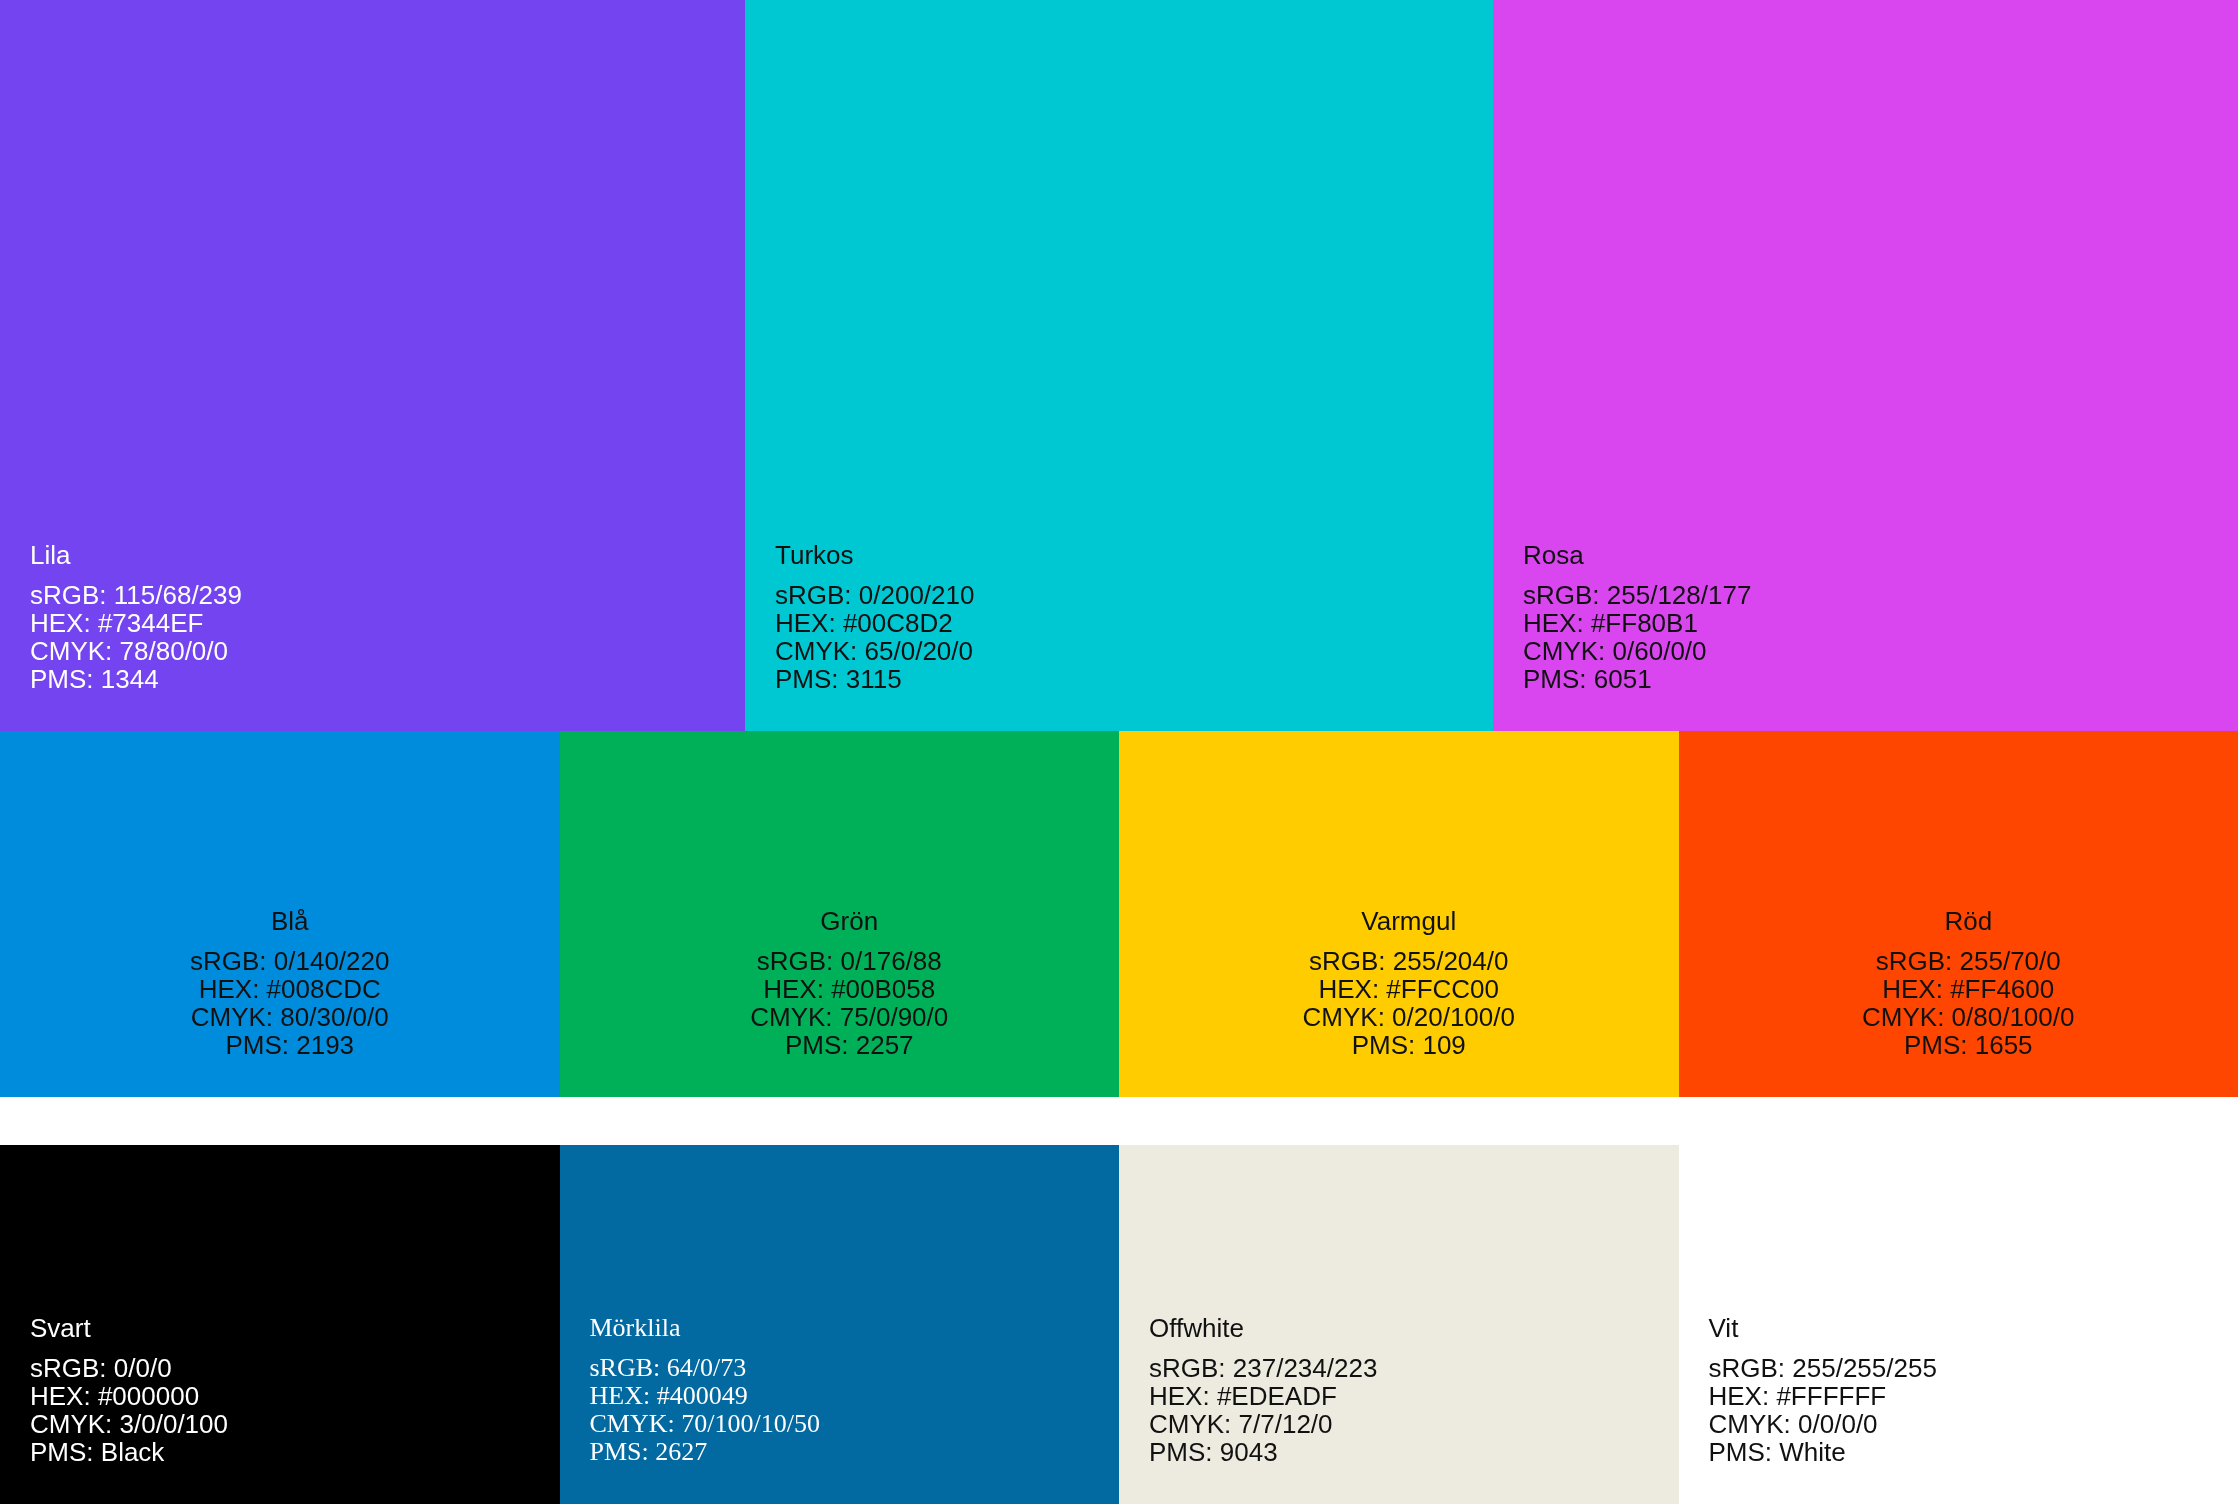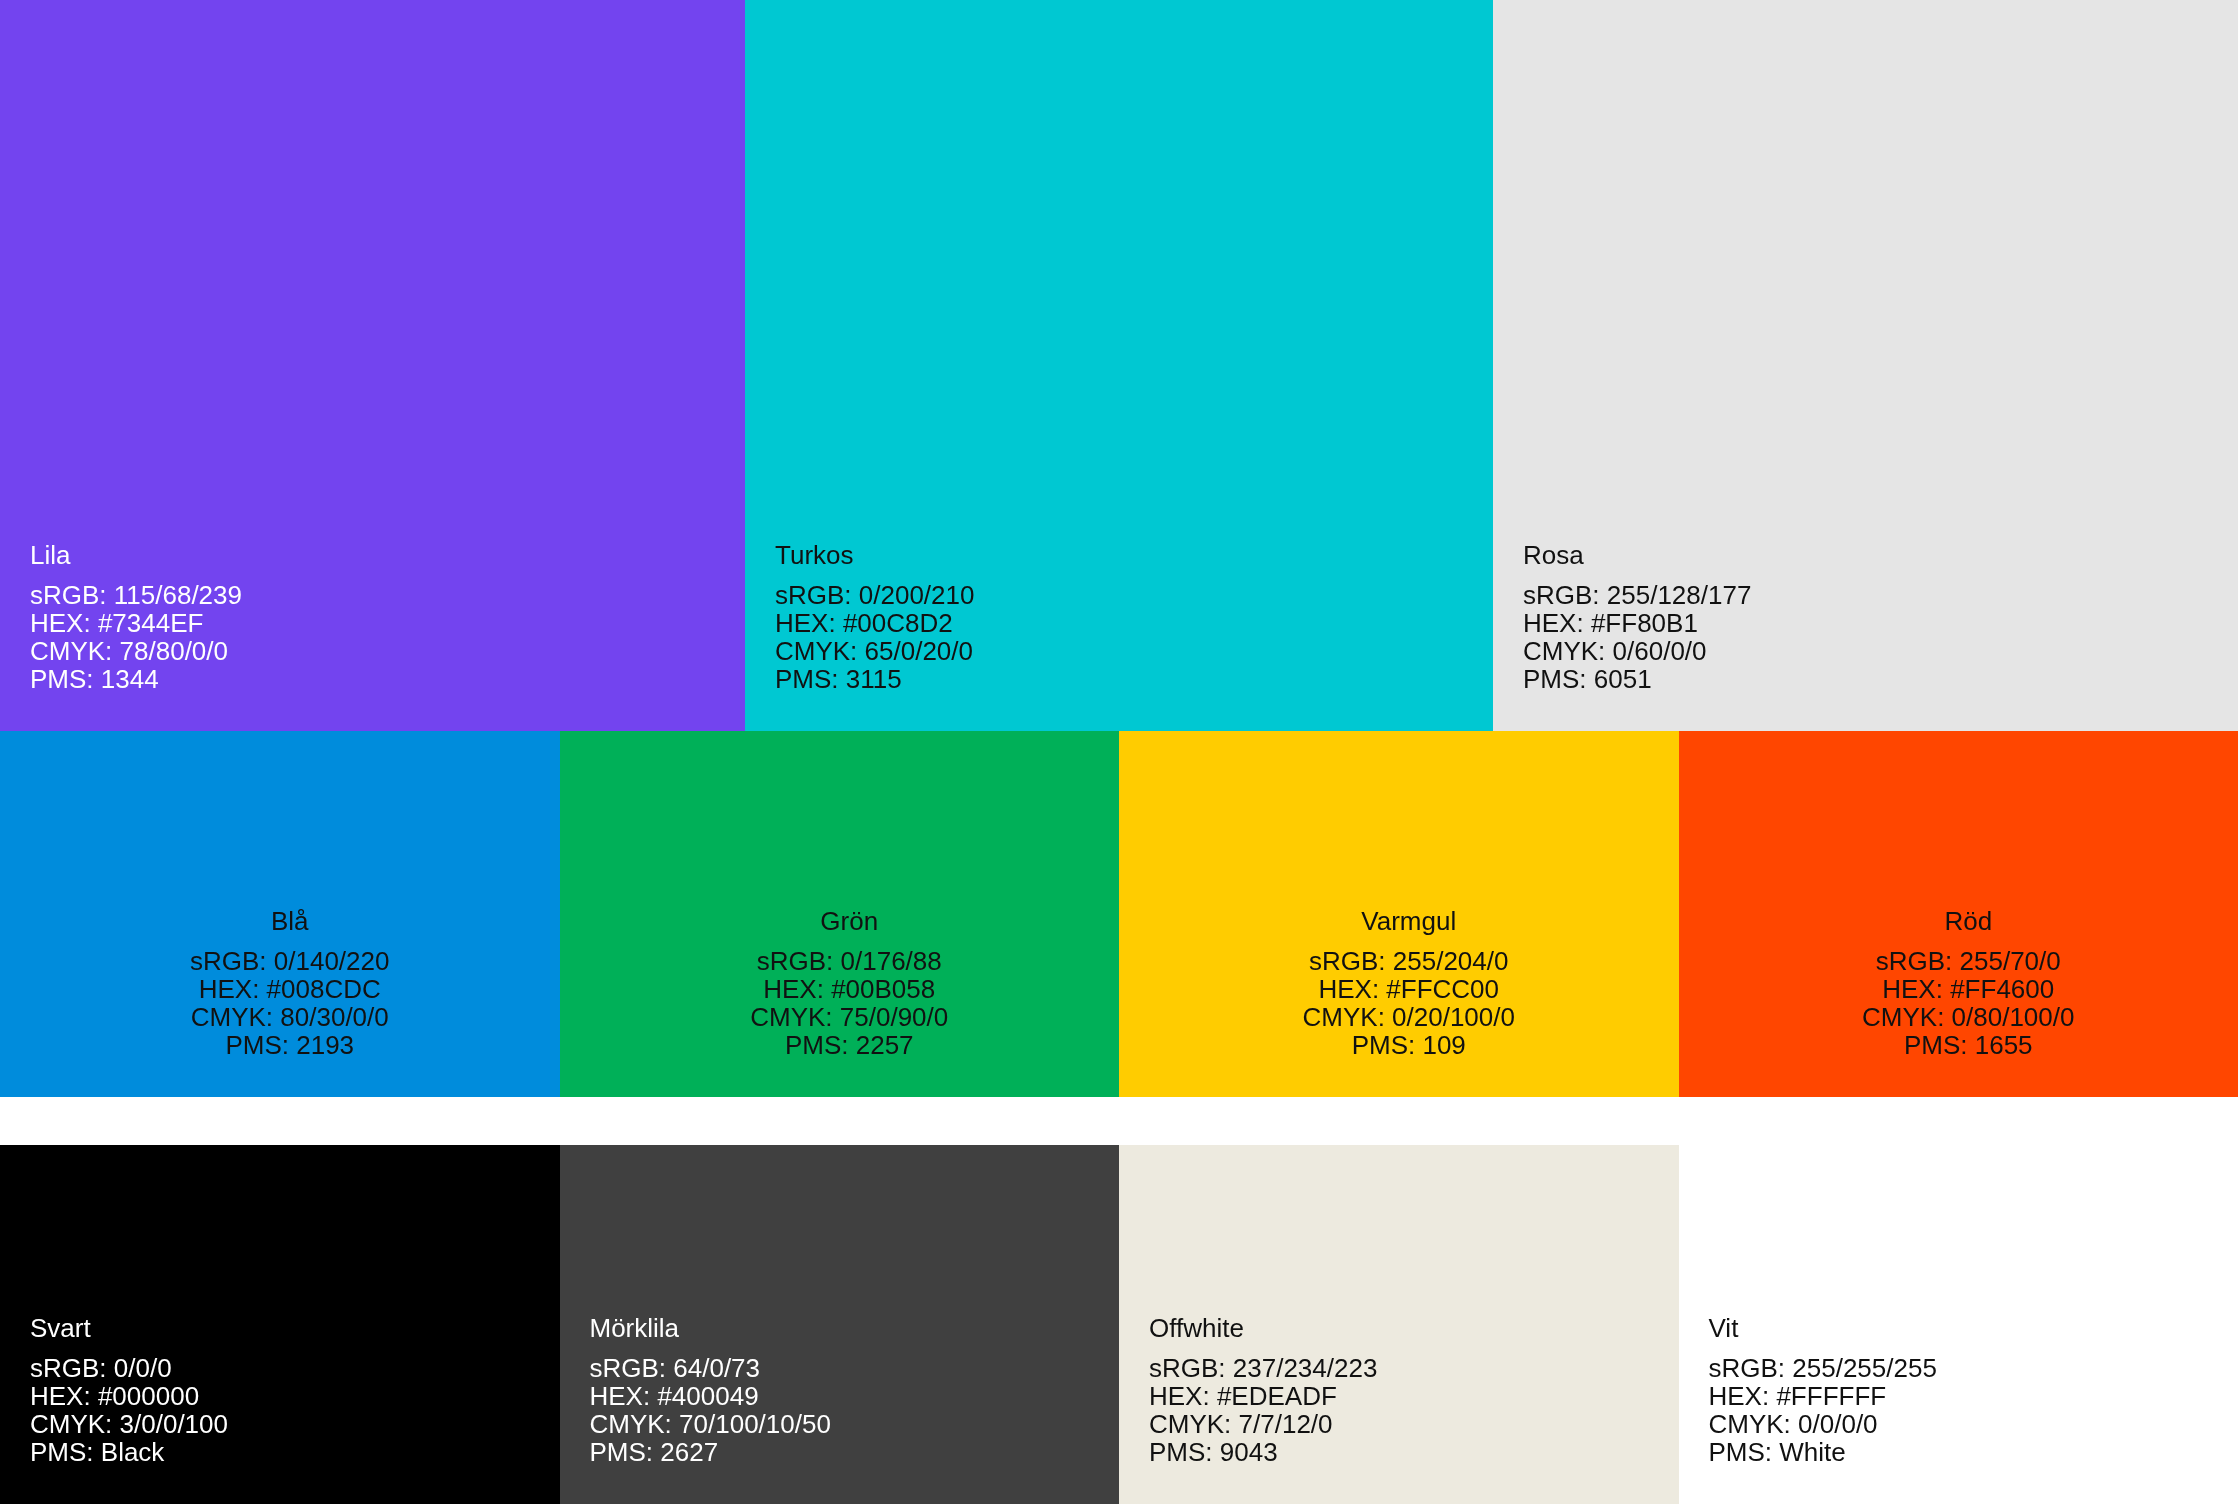--- a/index.html
+++ b/index.html
@@ -78,21 +78,21 @@
         <div class="swatch-name text-dark">Turkos</div>
         <div class="swatch-specs text-dark">
           <div>sRGB: 0/200/210</div>
           <div>HEX: #00C8D2</div>
           <div>CMYK: 65/0/20/0</div>
           <div>PMS: 3115</div>
         </div>
       </div>
     </div>
 
-    <div class="swatch w-rosa" style="background-color: #e5e5e5;">
+    <div class="swatch w-rosa" style="background-color: #d946ef;">
       <div class="swatch-body">
         <div class="swatch-name text-dark">Rosa</div>
         <div class="swatch-specs text-dark">
           <div>sRGB: 255/128/177</div>
           <div>HEX: #FF80B1</div>
           <div>CMYK: 0/60/0/0</div>
           <div>PMS: 6051</div>
         </div>
       </div>
     </div>
@@ -158,21 +158,21 @@
         <div class="swatch-name text-light">Svart</div>
         <div class="swatch-specs text-light">
           <div>sRGB: 0/0/0</div>
           <div>HEX: #000000</div>
           <div>CMYK: 3/0/0/100</div>
           <div>PMS: Black</div>
         </div>
       </div>
     </div>
 
-    <div class="swatch col" style="background-color: #404040;">
+    <div class="swatch col" style="background-color: #0369a1; font-family: Liberation Serif, serif;">
       <div class="swatch-body">
         <div class="swatch-name text-light">Mörklila</div>
         <div class="swatch-specs text-light">
           <div>sRGB: 64/0/73</div>
           <div>HEX: #400049</div>
           <div>CMYK: 70/100/10/50</div>
           <div>PMS: 2627</div>
         </div>
       </div>
     </div>

